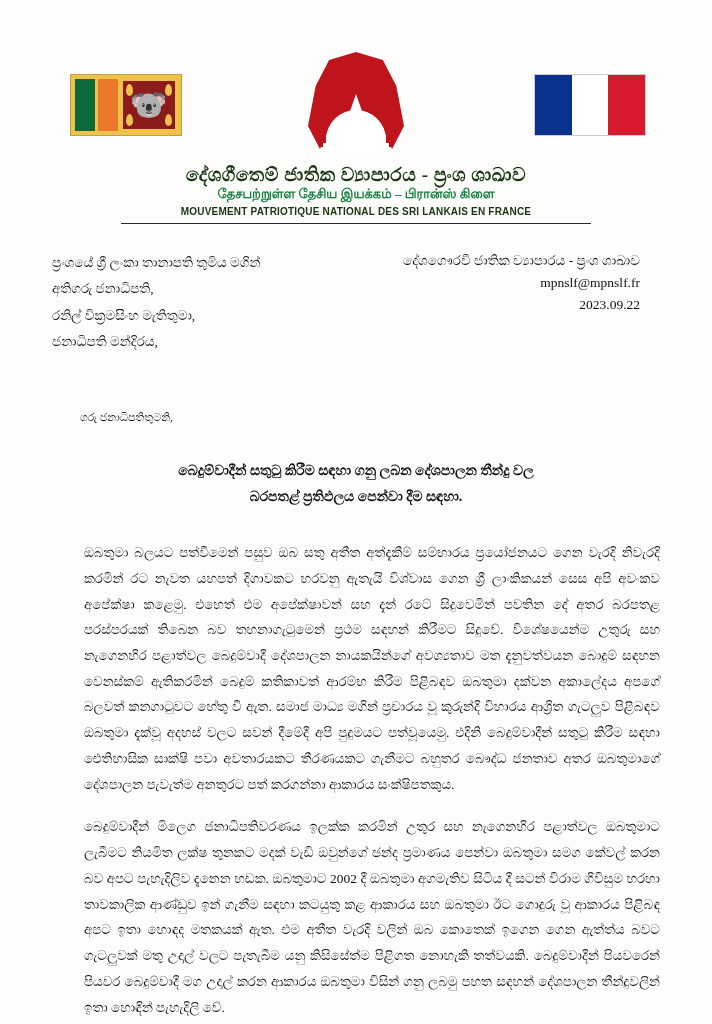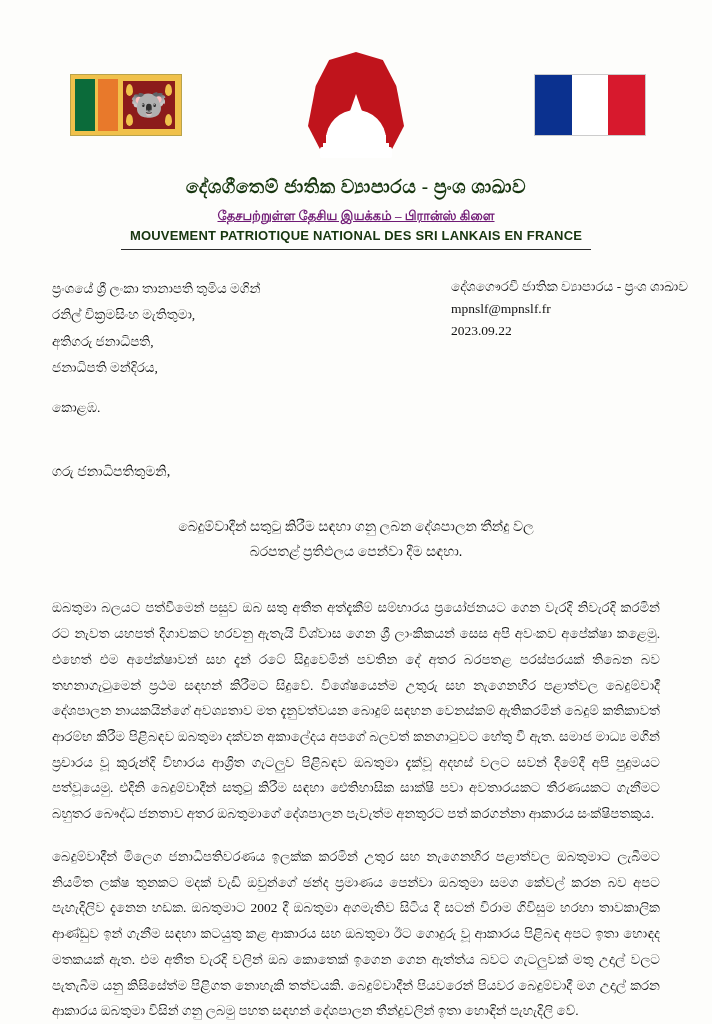--- a/index.html
+++ b/index.html
@@ -179,84 +179,85 @@
     height: 12px;
     background: #ffffff;
   }
 
   .org-title-si {
     font-family: "Liberation Serif", serif;
     font-size: 19px;
     font-weight: bold;
     color: #17350f;
     letter-spacing: 0.5px;
-    margin-top: 12px;
+    margin-top: 0;
   }
   .org-title-ta {
     font-family: "Liberation Serif", serif;
     font-size: 13px;
     font-weight: bold;
-    color: #701a75;
-    margin-top: 10px;
-    text-decoration: underline;
+    color: #15803d;
+    margin-top: 0;
   }
   .org-title-fr {
     font-family: "Liberation Sans", sans-serif;
-    font-size: 13px;
+    font-size: 10px;
     font-weight: bold;
     color: #17350f;
     letter-spacing: 0.2px;
     margin-top: 3px;
   }
   .rule {
     width: 470px;
     height: 1px;
     background: #2a2a2a;
     margin: 6px auto 0;
   }
 
   
   .addr-block {
     display: flex;
     justify-content: space-between;
-    padding: 26px 24px 0 52px;
+    padding: 26px 72px 0 52px;
   }
   .addr-left {
     font-size: 13.5px;
     line-height: 1.95;
     color: #111;
   }
   .addr-right {
+    text-align: right;
     font-size: 13.5px;
     line-height: 1.62;
     color: #111;
   }
   .addr-left .blank { height: 14px; }
 
   .salutation {
-    padding: 42px 52px 0 52px;
-    font-size: 14px;
+    padding: 42px 52px 0 80px;
+    font-size: 11px;
   }
 
   
   .subject {
     margin-top: 34px;
     text-align: center;
     font-size: 14px;
-    font-weight: normal;
+    font-weight: bold;
     line-height: 1.85;
     padding: 0 72px;
   }
 
   
   .body-text {
     padding: 30px 52px 0 52px;
     font-size: 13.4px;
     line-height: 1.92;
     text-align: justify;
+    margin-left: 32px;
   }
   .body-text p {
     margin: 0 0 17px 0;
   }
 
   
   .num-list {
     padding: 8px 52px 0 72px;
     font-size: 13.4px;
     line-height: 1.92;
@@ -308,25 +309,24 @@
 
     <div class="org-title-si">දේශගීතෙම් ජාතික ව්‍යාපාරය  -  ප්‍රංශ ශාඛාව</div>
     <div class="org-title-ta">தேசபற்றுள்ள தேசிய இயக்கம் – பிரான்ஸ் கிளை</div>
     <div class="org-title-fr">MOUVEMENT PATRIOTIQUE NATIONAL DES SRI LANKAIS  EN FRANCE</div>
     <div class="rule"></div>
   </div>
 
   <div class="addr-block">
     <div class="addr-left">
       <div>ප්‍රංශයේ ශ්‍රී ලංකා තානාපති තුමිය මගින්</div>
+      <div>අතිගරු ජනාධිපති,</div>
       <div>රනිල් වික්‍රමසිංහ මැතිතුමා,</div>
-      <div>අතිගරු ජනාධිපති,</div>
       <div>ජනාධිපති මන්දිරය,</div>
       <div class="blank"></div>
-      <div>කොළඹ.</div>
     </div>
     <div class="addr-right">
       <div>දේශගෞරවී ජාතික ව්‍යාපාරය - ප්‍රංශ ශාඛාව</div>
       <div>mpnslf@mpnslf.fr</div>
       <div>2023.09.22</div>
     </div>
   </div>
 
   <div class="salutation">ගරු ජනාධිපතිතුමනි,</div>
 

